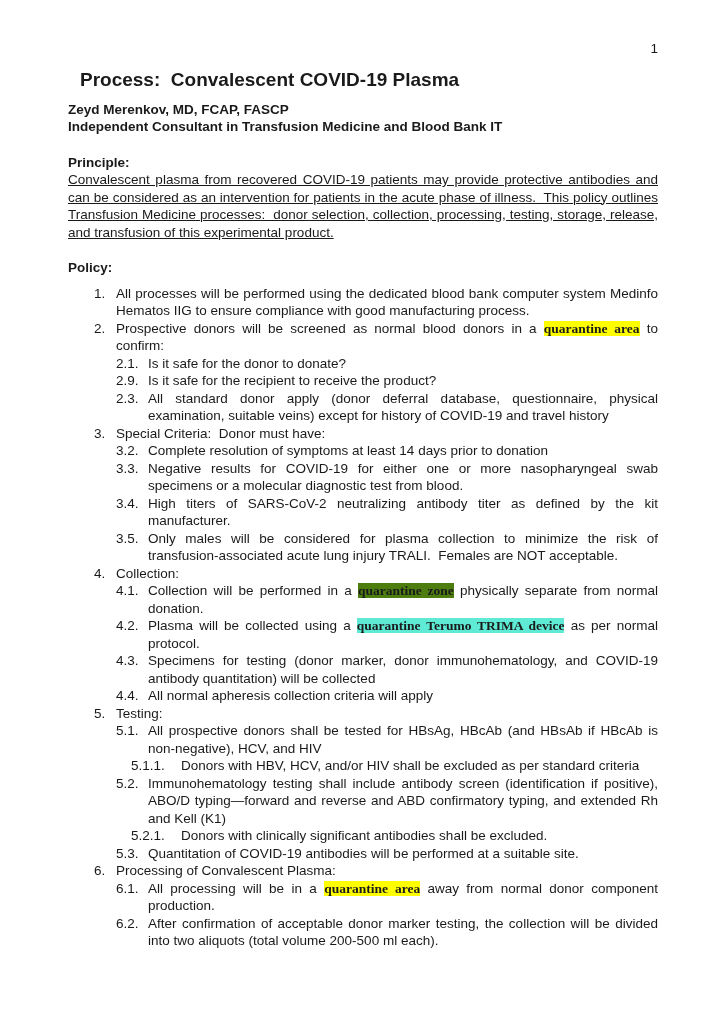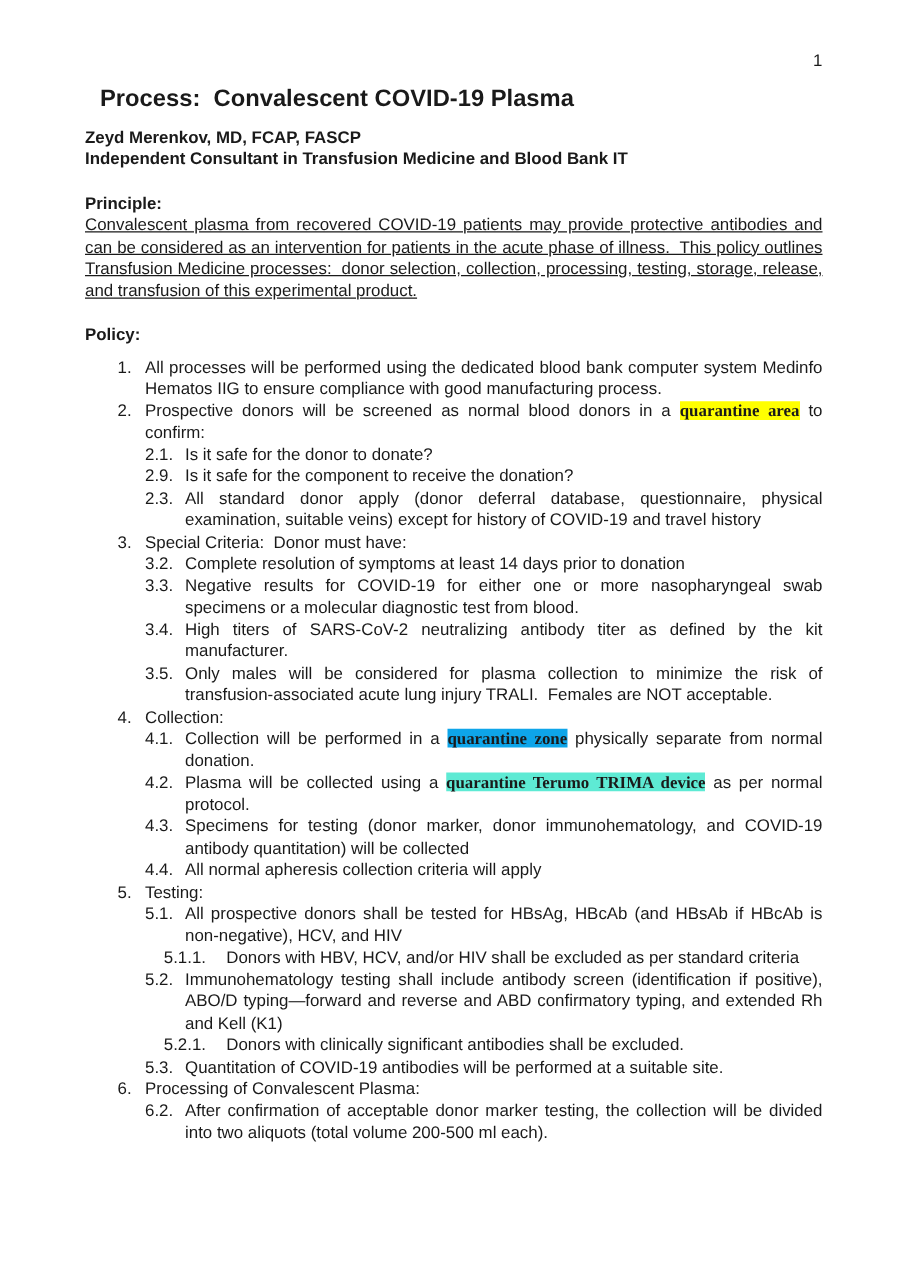--- a/index.html
+++ b/index.html
@@ -76,34 +76,35 @@
   <div class="subtitle">Independent Consultant in Transfusion Medicine and Blood Bank IT</div>
 
   <div class="section-heading">Principle:</div>
   <p class="body-text">Convalescent plasma from recovered COVID-19 patients may provide protective antibodies and can be considered as an intervention for patients in the acute phase of illness.&nbsp; This policy outlines Transfusion Medicine processes:&nbsp; donor selection, collection, processing, testing, storage, release, and transfusion of this experimental product.</p>
 
   <div class="section-heading">Policy:</div>
   <div class="policy-list" id="policy-list">
       <div class="li lvl1"><span class="num">1.</span><span><span>All processes will be performed using the dedicated blood bank computer system Medinfo Hematos IIG to ensure compliance with good manufacturing process.</span></span></div>
       <div class="li lvl1"><span class="num">2.</span><span><span>Prospective donors will be screened as normal blood donors in a </span><span class="hl" style="background-color: rgb(255, 255, 0);">quarantine area</span><span> to confirm:</span></span></div>
       <div class="li lvl2"><span class="num">2.1.</span><span><span>Is it safe for the donor to donate?</span></span></div>
-      <div class="li lvl2"><span class="num">2.9.</span><span><span>Is it safe for the component to receive the donation?</span></span></div>
+      <div class="li lvl2"><span class="num">2.9.</span><span><span>Is it safe for the recipient to receive the product?</span></span></div>
       <div class="li lvl2"><span class="num">2.3.</span><span><span>All standard donor apply (donor deferral database, questionnaire, physical examination, suitable veins) except for history of COVID-19 and travel history</span></span></div>
       <div class="li lvl1"><span class="num">3.</span><span><span>Special Criteria:&nbsp; Donor must have:</span></span></div>
       <div class="li lvl2"><span class="num">3.2.</span><span><span>Complete resolution of symptoms at least 14 days prior to donation</span></span></div>
       <div class="li lvl2"><span class="num">3.3.</span><span><span>Negative results for COVID-19 for either one or more nasopharyngeal swab specimens or a molecular diagnostic test from blood.</span></span></div>
       <div class="li lvl2"><span class="num">3.4.</span><span><span>High titers of SARS-CoV-2 neutralizing antibody titer as defined by the kit manufacturer.</span></span></div>
       <div class="li lvl2"><span class="num">3.5.</span><span><span>Only males will be considered for plasma collection to minimize the risk of transfusion-associated acute lung injury TRALI.&nbsp; Females are NOT acceptable.</span></span></div>
       <div class="li lvl1"><span class="num">4.</span><span><span>Collection:</span></span></div>
-      <div class="li lvl2"><span class="num">4.1.</span><span><span>Collection will be performed in a </span><span class="hl" style="background-color: #0ea5e9;">quarantine zone</span><span> physically separate from normal donation.</span></span></div>
+      <div class="li lvl2"><span class="num">4.1.</span><span><span>Collection will be performed in a </span><span class="hl" style="background-color: #4d7c0f;">quarantine zone</span><span> physically separate from normal donation.</span></span></div>
       <div class="li lvl2"><span class="num">4.2.</span><span><span>Plasma will be collected using a </span><span class="hl" style="background-color: #5eead4;">quarantine Terumo TRIMA device</span><span> as per normal protocol.</span></span></div>
       <div class="li lvl2"><span class="num">4.3.</span><span><span>Specimens for testing (donor marker, donor immunohematology, and COVID-19 antibody quantitation) will be collected</span></span></div>
       <div class="li lvl2"><span class="num">4.4.</span><span><span>All normal apheresis collection criteria will apply</span></span></div>
       <div class="li lvl1"><span class="num">5.</span><span><span>Testing:</span></span></div>
       <div class="li lvl2"><span class="num">5.1.</span><span><span>All prospective donors shall be tested for HBsAg, HBcAb (and HBsAb if HBcAb is non-negative), HCV, and HIV</span></span></div>
       <div class="li lvl3"><span class="num">5.1.1.</span><span><span>Donors with HBV, HCV, and/or HIV shall be excluded as per standard criteria</span></span></div>
       <div class="li lvl2"><span class="num">5.2.</span><span><span>Immunohematology testing shall include antibody screen (identification if positive), ABO/D typing—forward and reverse and ABD confirmatory typing, and extended Rh and Kell (K1)</span></span></div>
       <div class="li lvl3"><span class="num">5.2.1.</span><span><span>Donors with clinically significant antibodies shall be excluded.</span></span></div>
       <div class="li lvl2"><span class="num">5.3.</span><span><span>Quantitation of COVID-19 antibodies will be performed at a suitable site.</span></span></div>
       <div class="li lvl1"><span class="num">6.</span><span><span>Processing of Convalescent Plasma:</span></span></div>
+      <div class="li lvl2"><span class="num">6.1.</span><span><span>All processing will be in a </span><span class="hl" style="background-color: rgb(255, 255, 0);">quarantine area</span><span> away from normal donor component production.</span></span></div>
       <div class="li lvl2"><span class="num">6.2.</span><span><span>After confirmation of acceptable donor marker testing, the collection will be divided into two aliquots (total volume 200-500 ml each).</span></span></div>
     </div>
 </div>
 
 </body></html>

